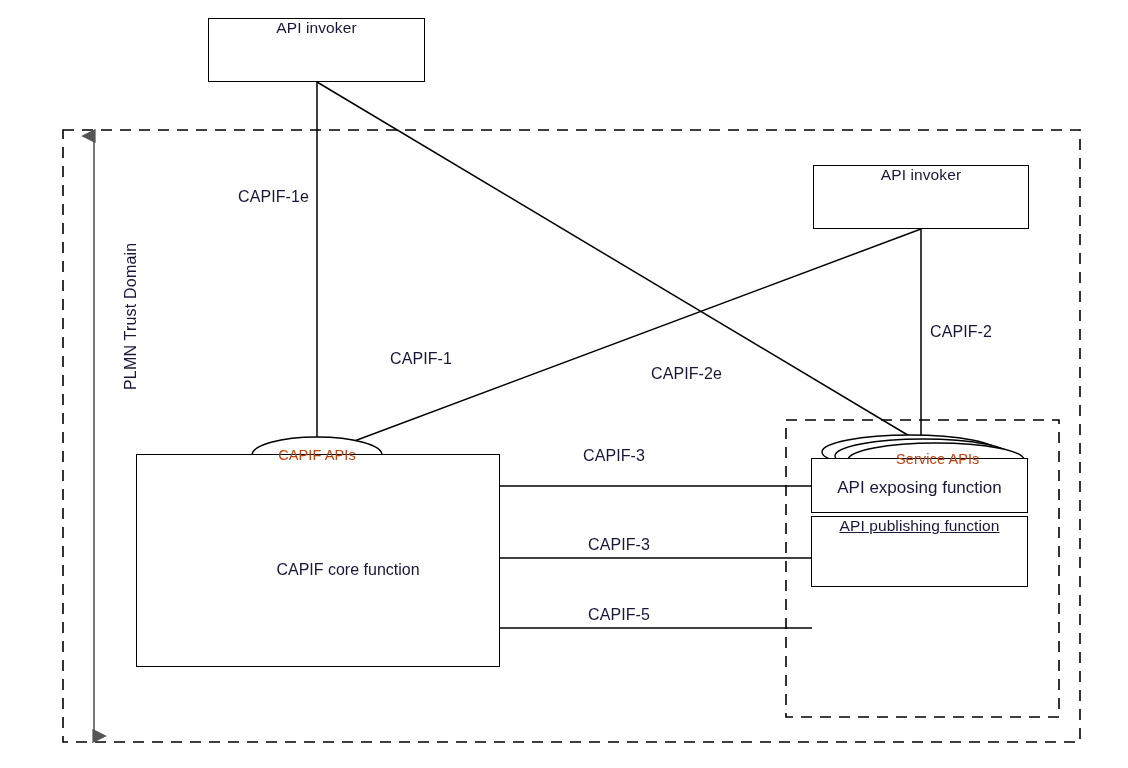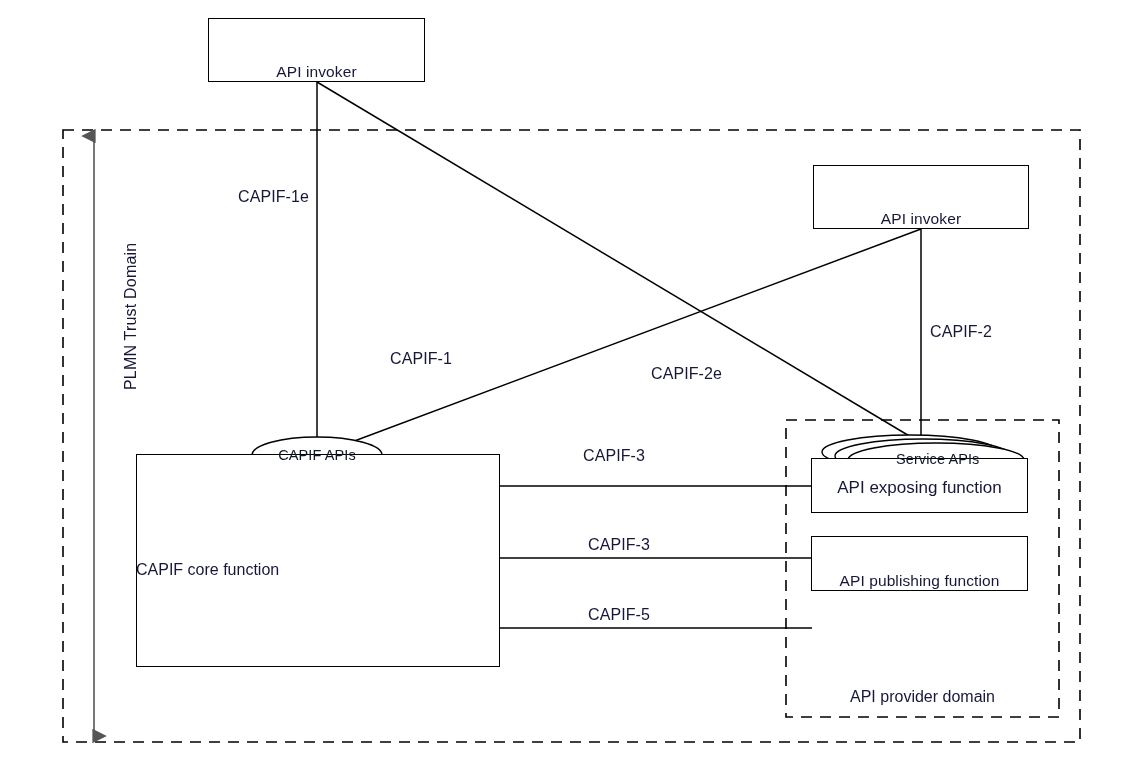--- a/index.html
+++ b/index.html
@@ -25,42 +25,42 @@
     top: 0;
     width: 1128px;
     height: 768px;
   }
   .node {
     position: absolute;
     box-sizing: border-box;
     border: 1.4px solid #000000;
     background: #ffffff;
     display: flex;
-    align-items: flex-end;
+    align-items: flex-start;
     justify-content: center;
     font-size: 15.5px;
     color: #17173a;
     letter-spacing: 0.1px;
     z-index: 3;
   }
   .node.tall {
     align-items: center;
   }
   .label {
     position: absolute;
     font-size: 16px;
     color: #17173a;
     white-space: nowrap;
     z-index: 4;
     letter-spacing: 0.1px;
   }
   .ellipse-label {
     position: absolute;
     font-size: 14.5px;
-    color: #0f172a;
+    color: #c2410c;
     white-space: nowrap;
     z-index: 6;
     letter-spacing: 0.1px;
   }
   .vlabel {
     position: absolute;
     font-size: 16px;
     color: #17173a;
     white-space: nowrap;
     transform-origin: 0 0;
@@ -125,27 +125,27 @@
   <div class="node" style="left:208px; top:18px; width:217px; height:64px;">
     <span>API invoker</span>
   </div>
 
   <div class="node" style="left:813px; top:165px; width:216px; height:64px;">
     <span>API invoker</span>
   </div>
 
   <div class="node tall" style="left:136px; top:454px; width:364px; height:213px; z-index:2;">
   </div>
-  <div class="corefn-text" style="left:136px; top:561px; width:424px; ">CAPIF core function</div>
+  <div class="corefn-text" style="left:136px; top:561px; width:424px; text-align:center;">CAPIF core function</div>
 
   <div class="node" style="left:811px; top:458px; width:217px; height:55px; z-index:2;">
   </div>
   <div class="corefn-text" style="left:811px; top:478px; width:217px; text-align:center; font-size:17px;">API exposing function</div>
 
-  <div class="node" style="left:811px; top:536px; width:217px; height:55px;">
+  <div class="node" style="left:811px; top:516px; width:217px; height:71px;text-decoration:underline;">
     <span>API publishing function</span>
   </div>
 
 
   <div class="ellipse-label" style="left:252px; top:447px; width:130px; text-align:center;">CAPIF APIs</div>
 
   <div class="ellipse-label" style="left:896px; top:451px; width:120px; text-align:left;">Service APIs</div>
 
   <div class="label" style="left:222px; top:188px;margin-left:16px;">CAPIF-1e</div>
 
@@ -156,15 +156,14 @@
   <div class="label" style="left:930px; top:323px;">CAPIF-2</div>
 
   <div class="label" style="left:583px; top:447px;">CAPIF-3</div>
 
   <div class="label" style="left:588px; top:536px;">CAPIF-3</div>
 
   <div class="label" style="left:588px; top:606px;">CAPIF-5</div>
 
   <div class="vlabel" style="left:122px; top:390px;">PLMN Trust Domain</div>
 
-  <div class="domain-label" style="left:786px; top:688px; width:273px; text-align:center;">API provider domain</div>
 
 </div>
 
 </body></html>

